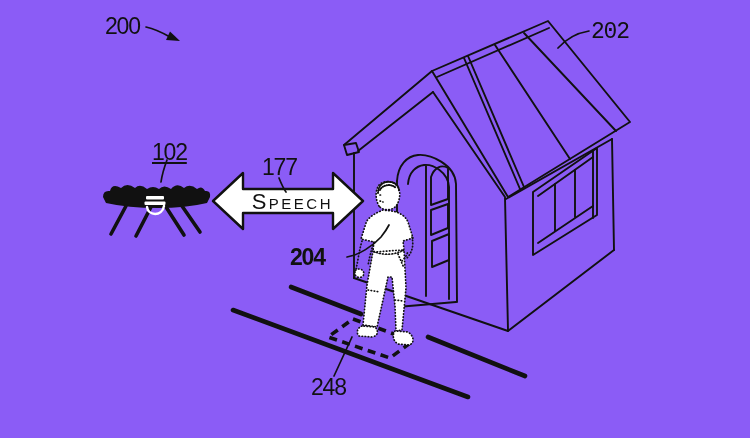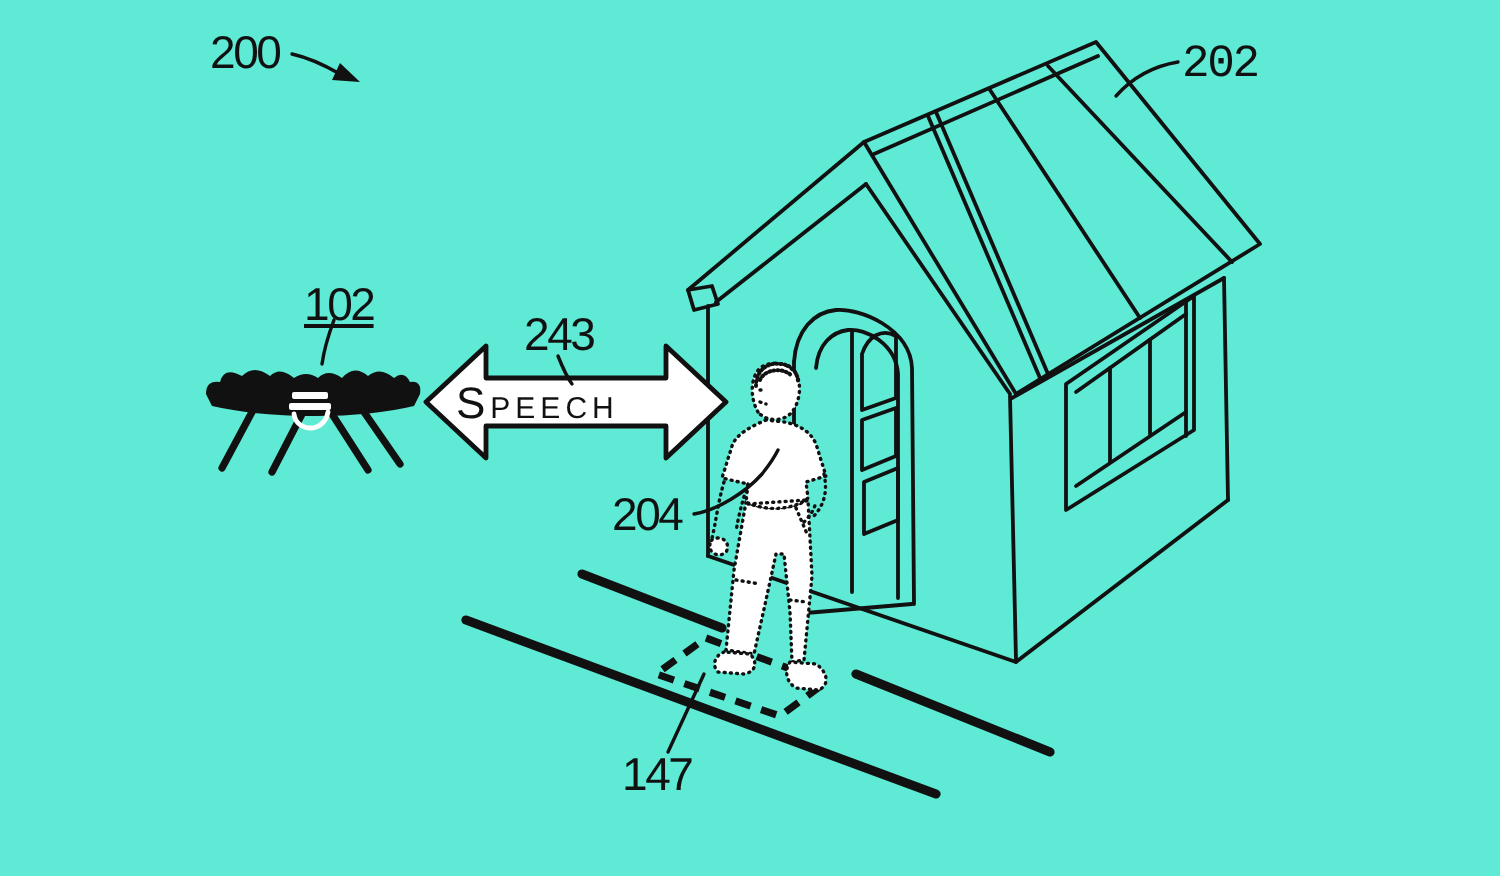--- a/index.html
+++ b/index.html
@@ -6,37 +6,37 @@
   body{
     font-family:"Liberation Sans", sans-serif;
     background:#ffffff;
     color:#111111;
   }
   .stage{
     position:relative;
     width:750px;
     height:438px;
     overflow:hidden;
-    background:#5eead4;
+    background:#8b5cf6;
     user-select:none;
   }
   .stage svg{position:absolute;left:0;top:0;}
   .lbl{
     position:absolute;
     font-size:23px;
     line-height:1;
     letter-spacing:-1.2px;
     white-space:nowrap;
     color:inherit;
   }
   .speech{
     position:absolute;
-    left:228px;top:191px;width:90px;height:22px;
+    left:243px;top:191px;width:90px;height:22px;
     line-height:22px;
-    text-align:left;
+    text-align:right;
     font-size:22px;
     font-variant:small-caps;
     letter-spacing:2.5px;
     color:inherit;
   }
   
   .ink{stroke:currentColor;fill:none;stroke-width:1.9;stroke-linecap:round;stroke-linejoin:round;}
   .thick{stroke:currentColor;fill:none;stroke-width:4.6;stroke-linecap:round;}
   .mat{stroke:currentColor;fill:none;stroke-width:3.6;stroke-dasharray:8 5.5;stroke-linecap:butt;}
   .dot{stroke:currentColor;fill:none;stroke-width:1.7;stroke-dasharray:0.5 2.6;stroke-linecap:round;stroke-linejoin:round;}
@@ -143,20 +143,20 @@
       <path class="leader" d="M334,376 L352,337"></path>
       <g>
         <path class="leader" stroke-width="2" d="M146,27 C155,29 163,33 170,37"></path>
         <path class="solid" d="M180,41 L170,31.5 L166,40 Z"></path>
       </g>
     </g>
   </svg>
 
   <div class="lbl" style="left:105px;top:15px;">200</div>
   <div class="lbl" style="left:152px;top:141px;text-decoration:underline;">102</div>
-  <div class="lbl" style="left:262px;top:156px;">243</div>
+  <div class="lbl" style="left:262px;top:156px;">177</div>
   <div class="lbl" style="left:591px;top:21px;font-family:Liberation Mono, monospace;">202</div>
-  <div class="lbl" style="left:306px;top:246px;">204</div>
-  <div class="lbl" style="left:311px;top:376px;">147</div>
+  <div class="lbl" style="left:290px;top:246px;font-weight:bold;">204</div>
+  <div class="lbl" style="left:311px;top:376px;">248</div>
 
   <div class="speech">Speech</div>
 
 </div>
 
 </body></html>

